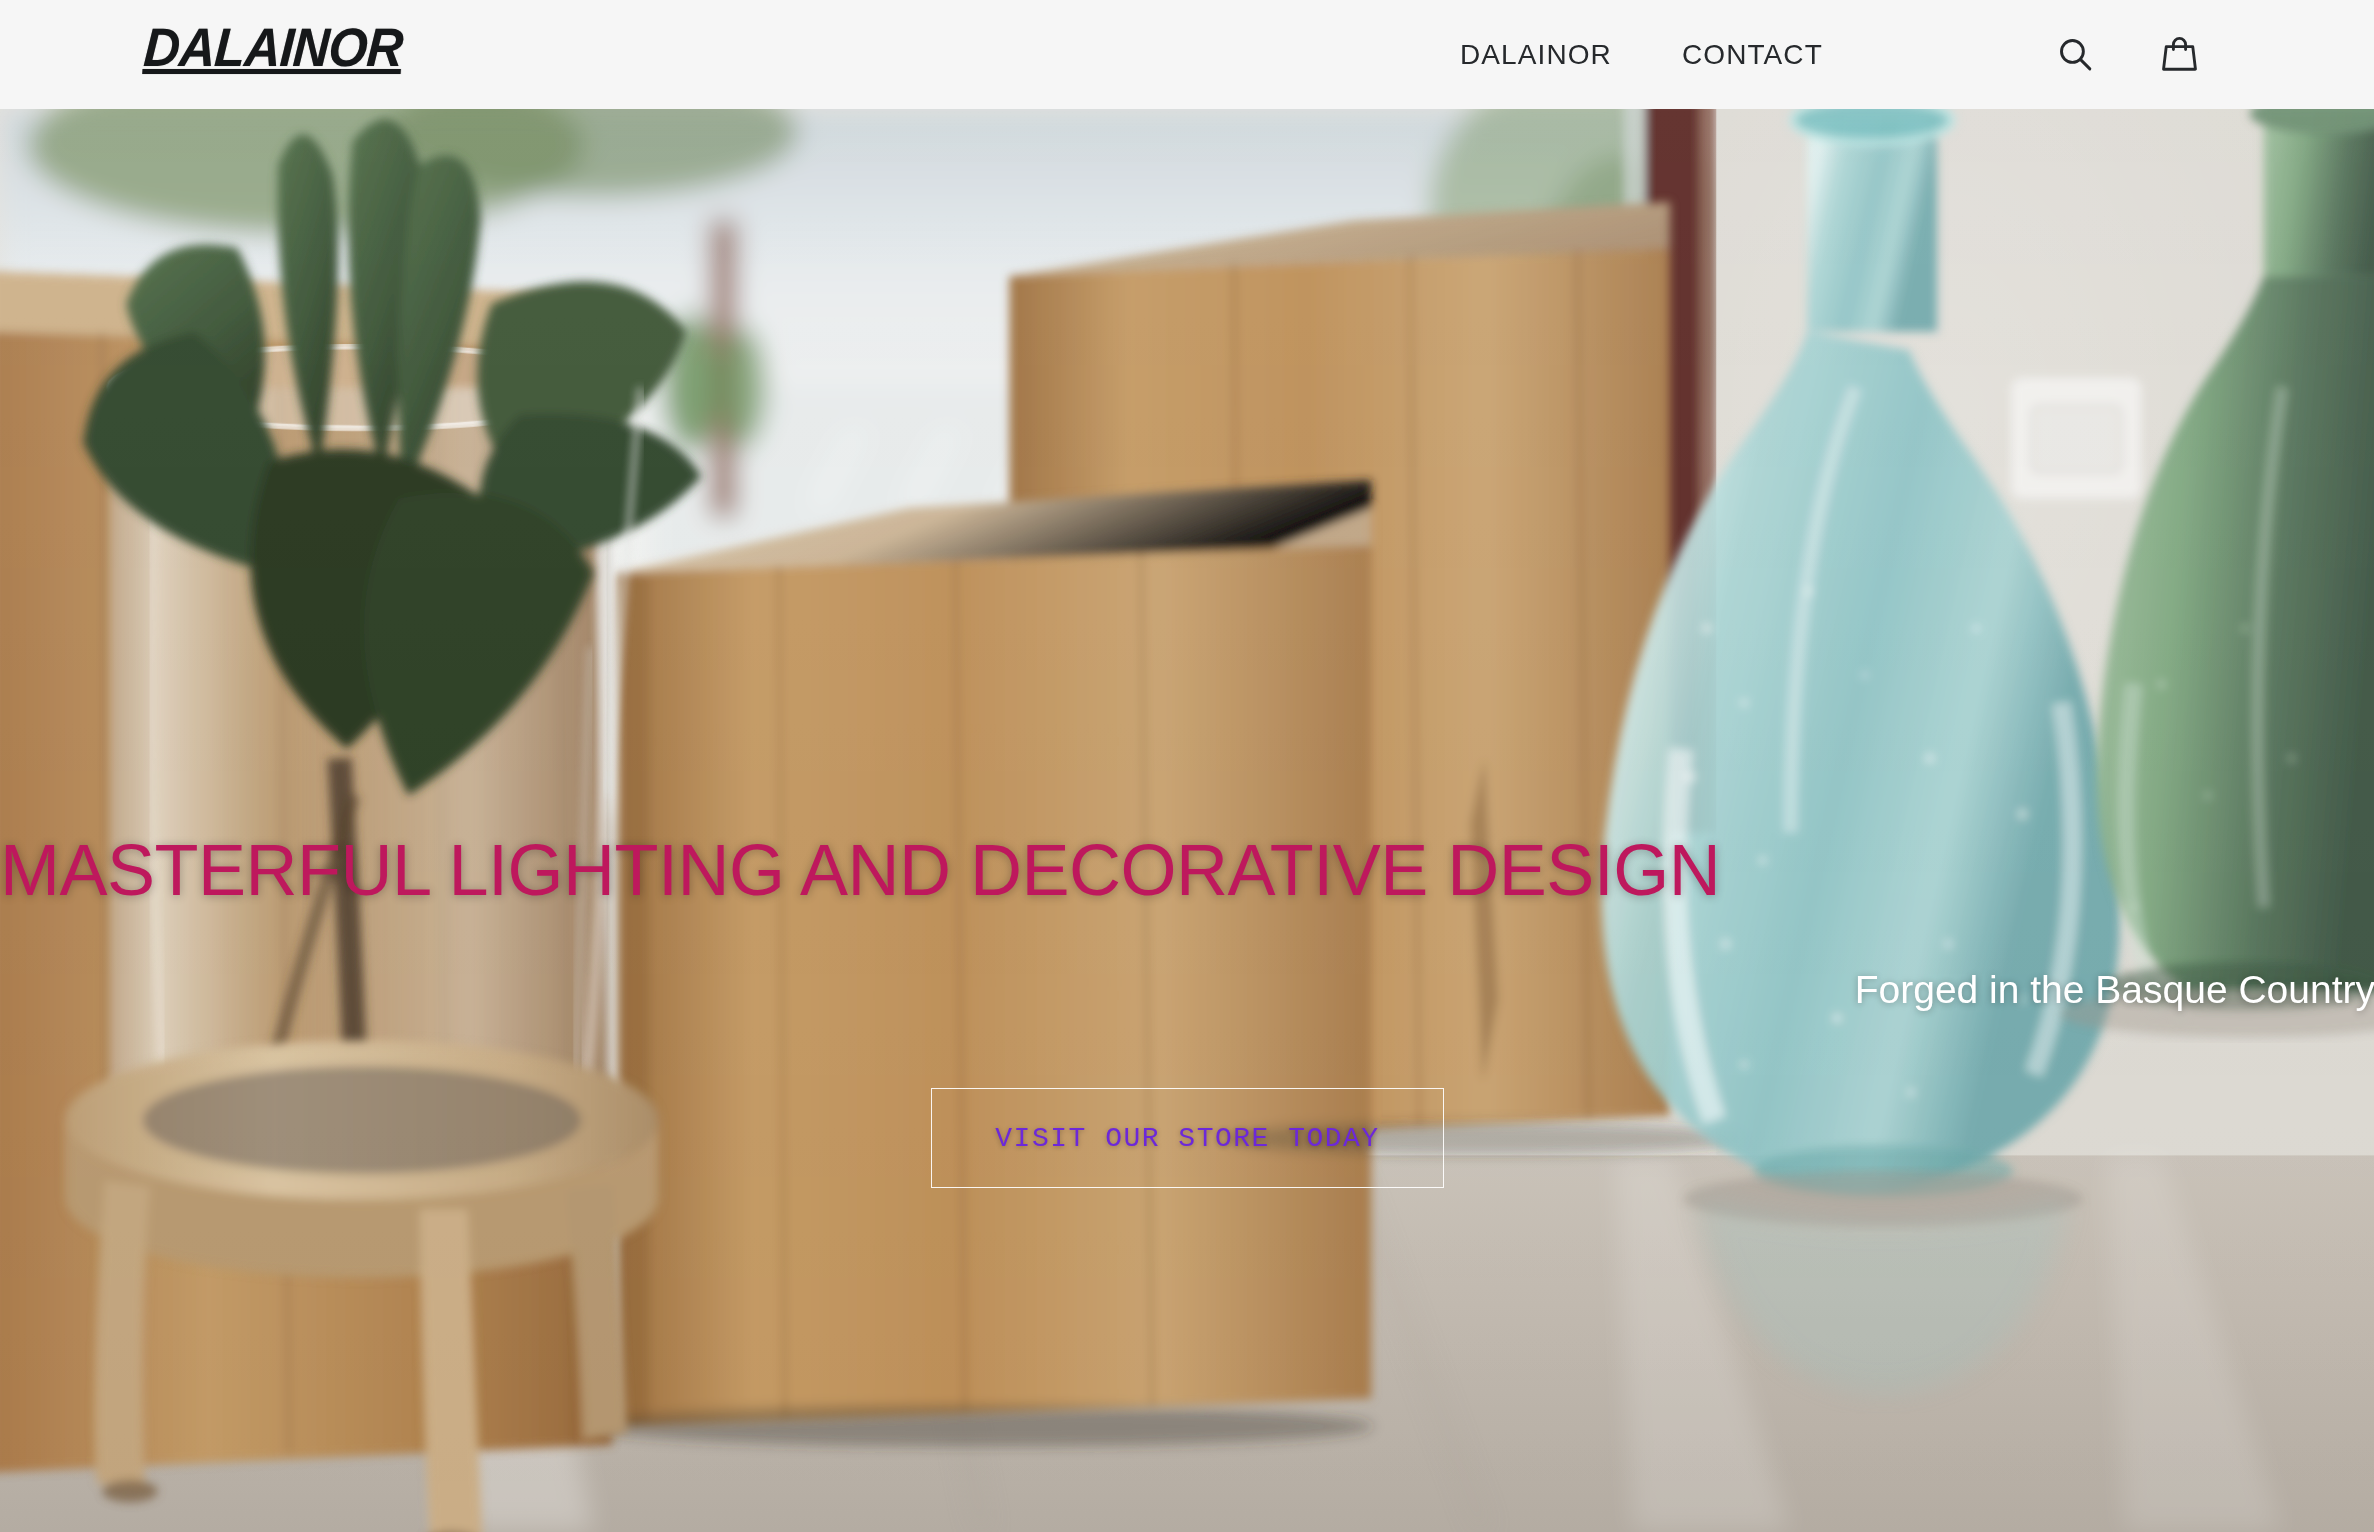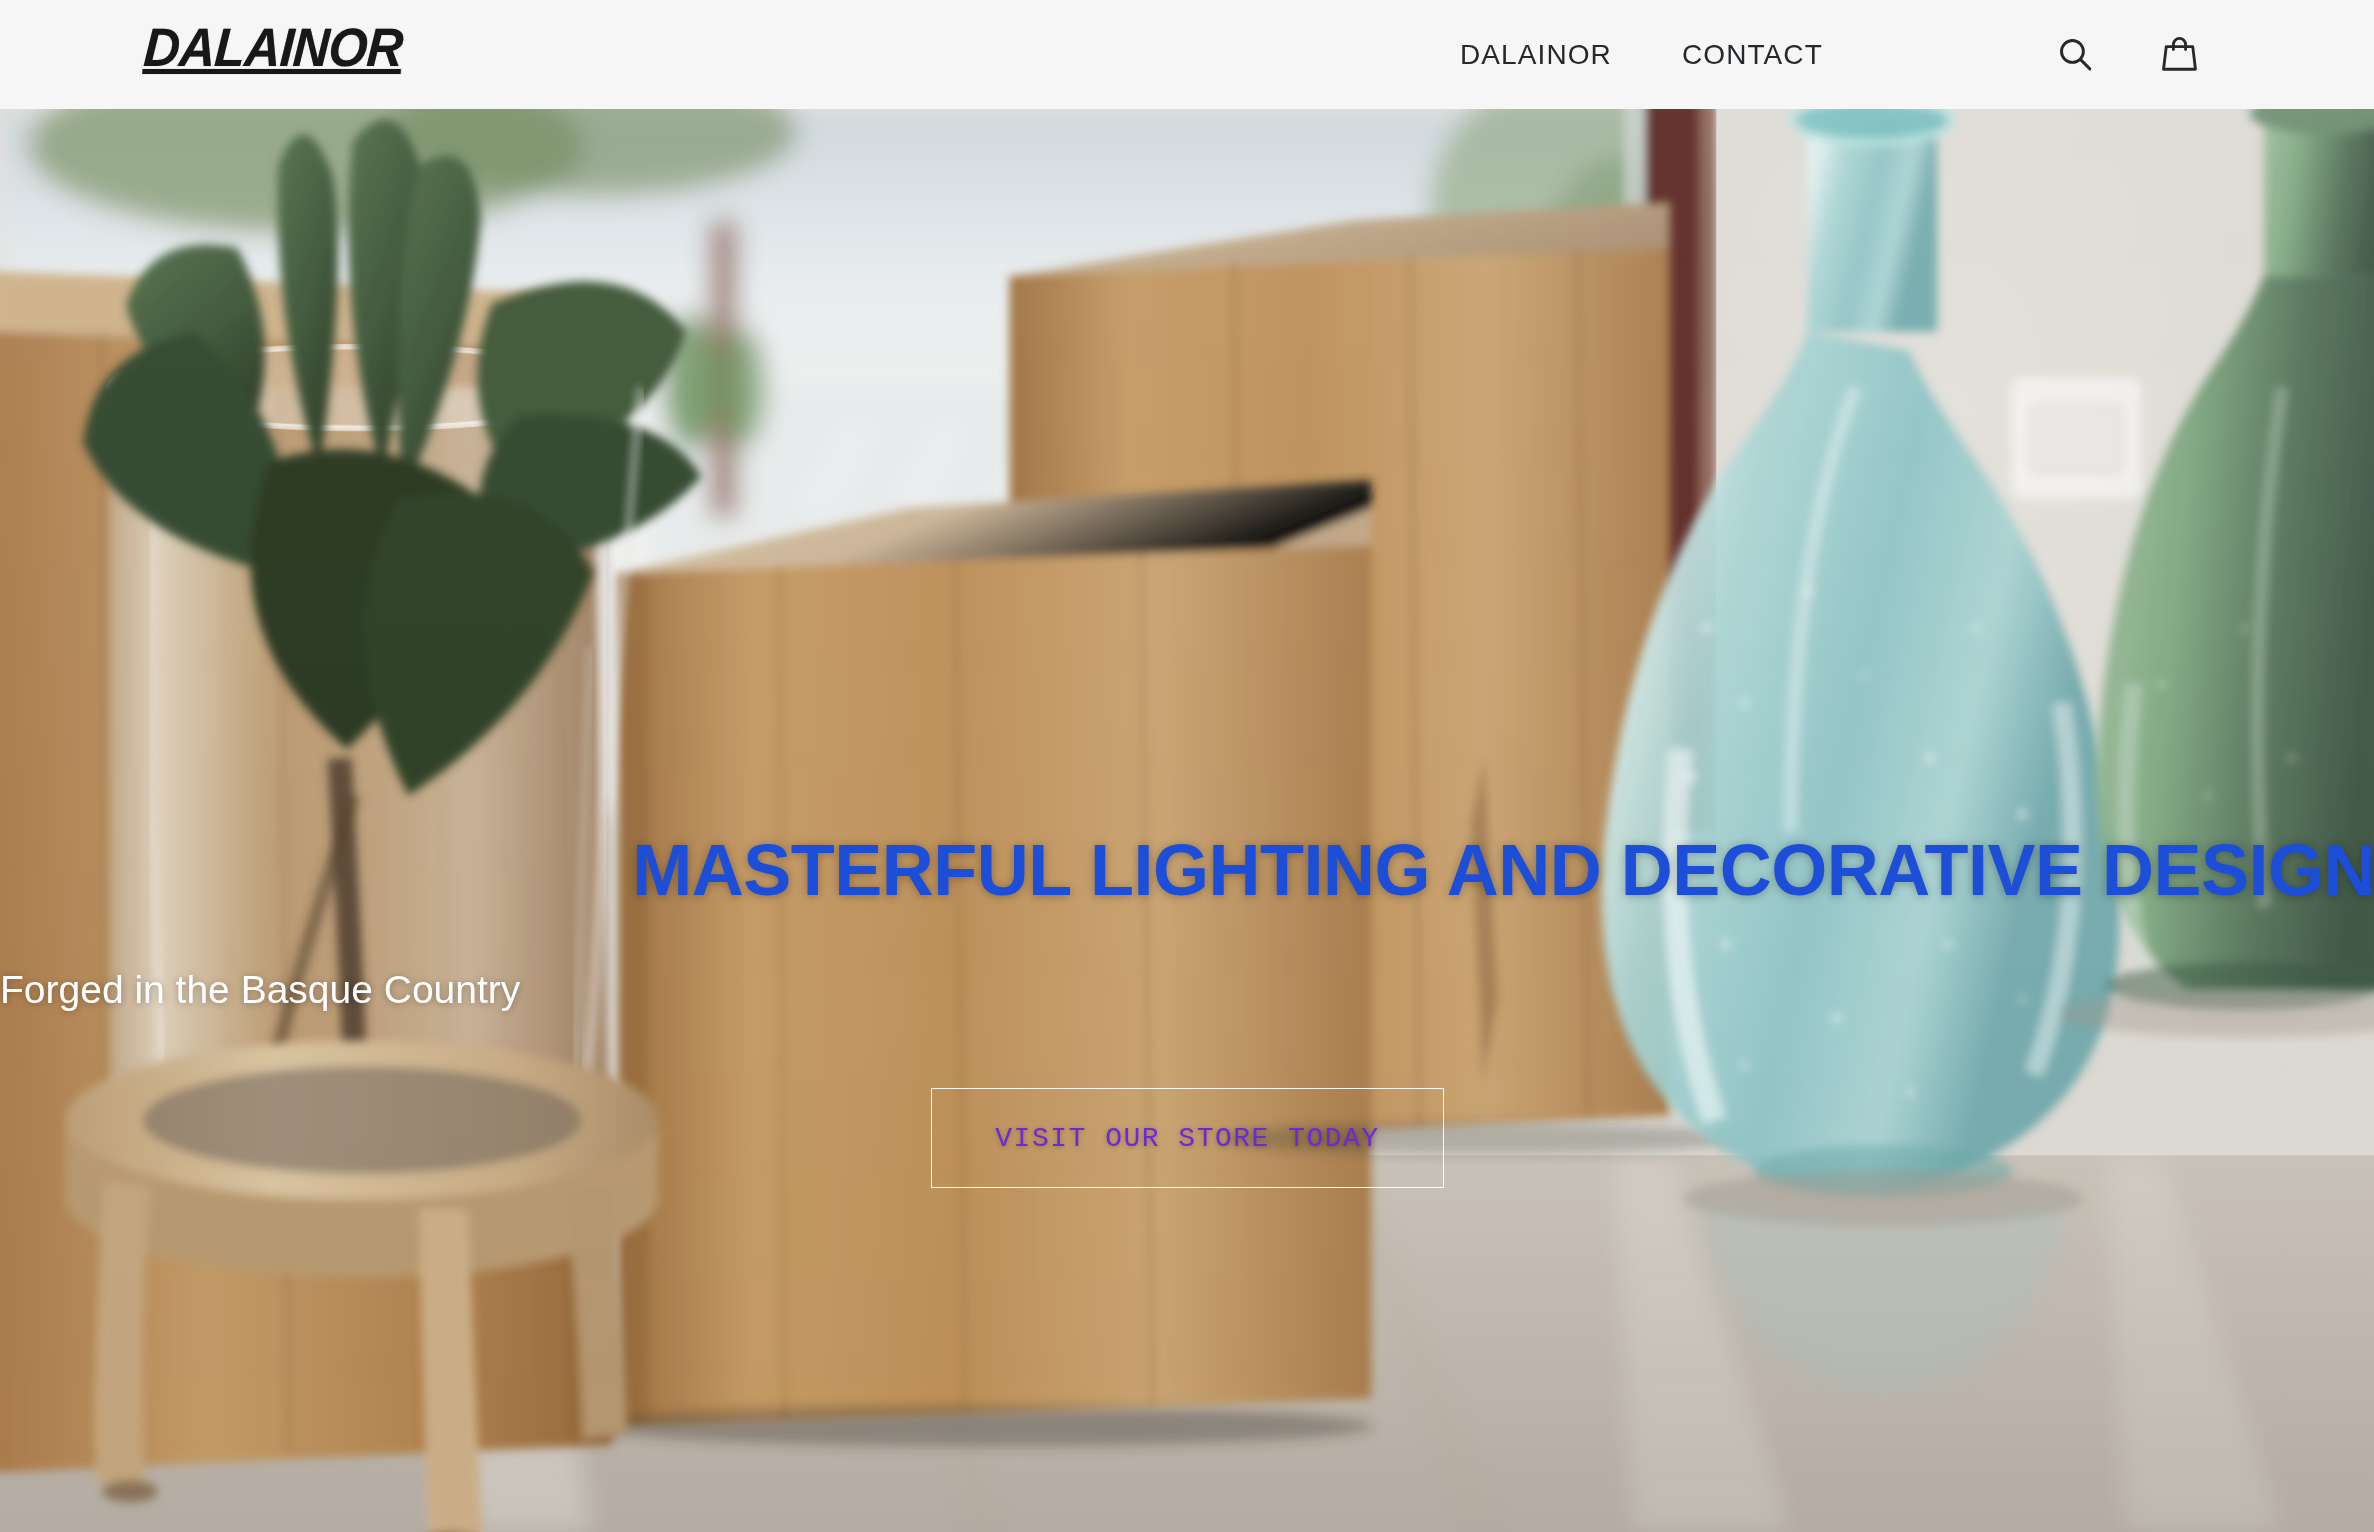--- a/index.html
+++ b/index.html
@@ -77,34 +77,34 @@
   .hero-content{
     position:absolute; left:0; top:0;
     width:2375px; height:1423px;
     z-index:20;
     pointer-events:none;
   }
   .hero-title{
     position:absolute;
     left:0; right:0;
     top:725px;
-    text-align:right;
+    text-align:left;
     font-size:72px;
-    font-weight:700;
+    font-weight:400;
     letter-spacing:-0.5px;
-    color:#1d4ed8;
+    color:#be185d;
     line-height:1;
     white-space:nowrap;
     text-shadow:0 0.9px 9.3px rgba(0,0,0,.30);
   }
   .hero-subtitle{
     position:absolute;
     left:0; right:0;
     top:861px;
-    text-align:left;
+    text-align:right;
     font-size:39px;
     font-weight:400;
     color:#ffffff;
     line-height:1;
     text-shadow:0 0.9px 7.4px rgba(0,0,0,.30);
   }
   .hero-cta-wrap{
     position:absolute;
     left:0; right:0;
     top:979px;

